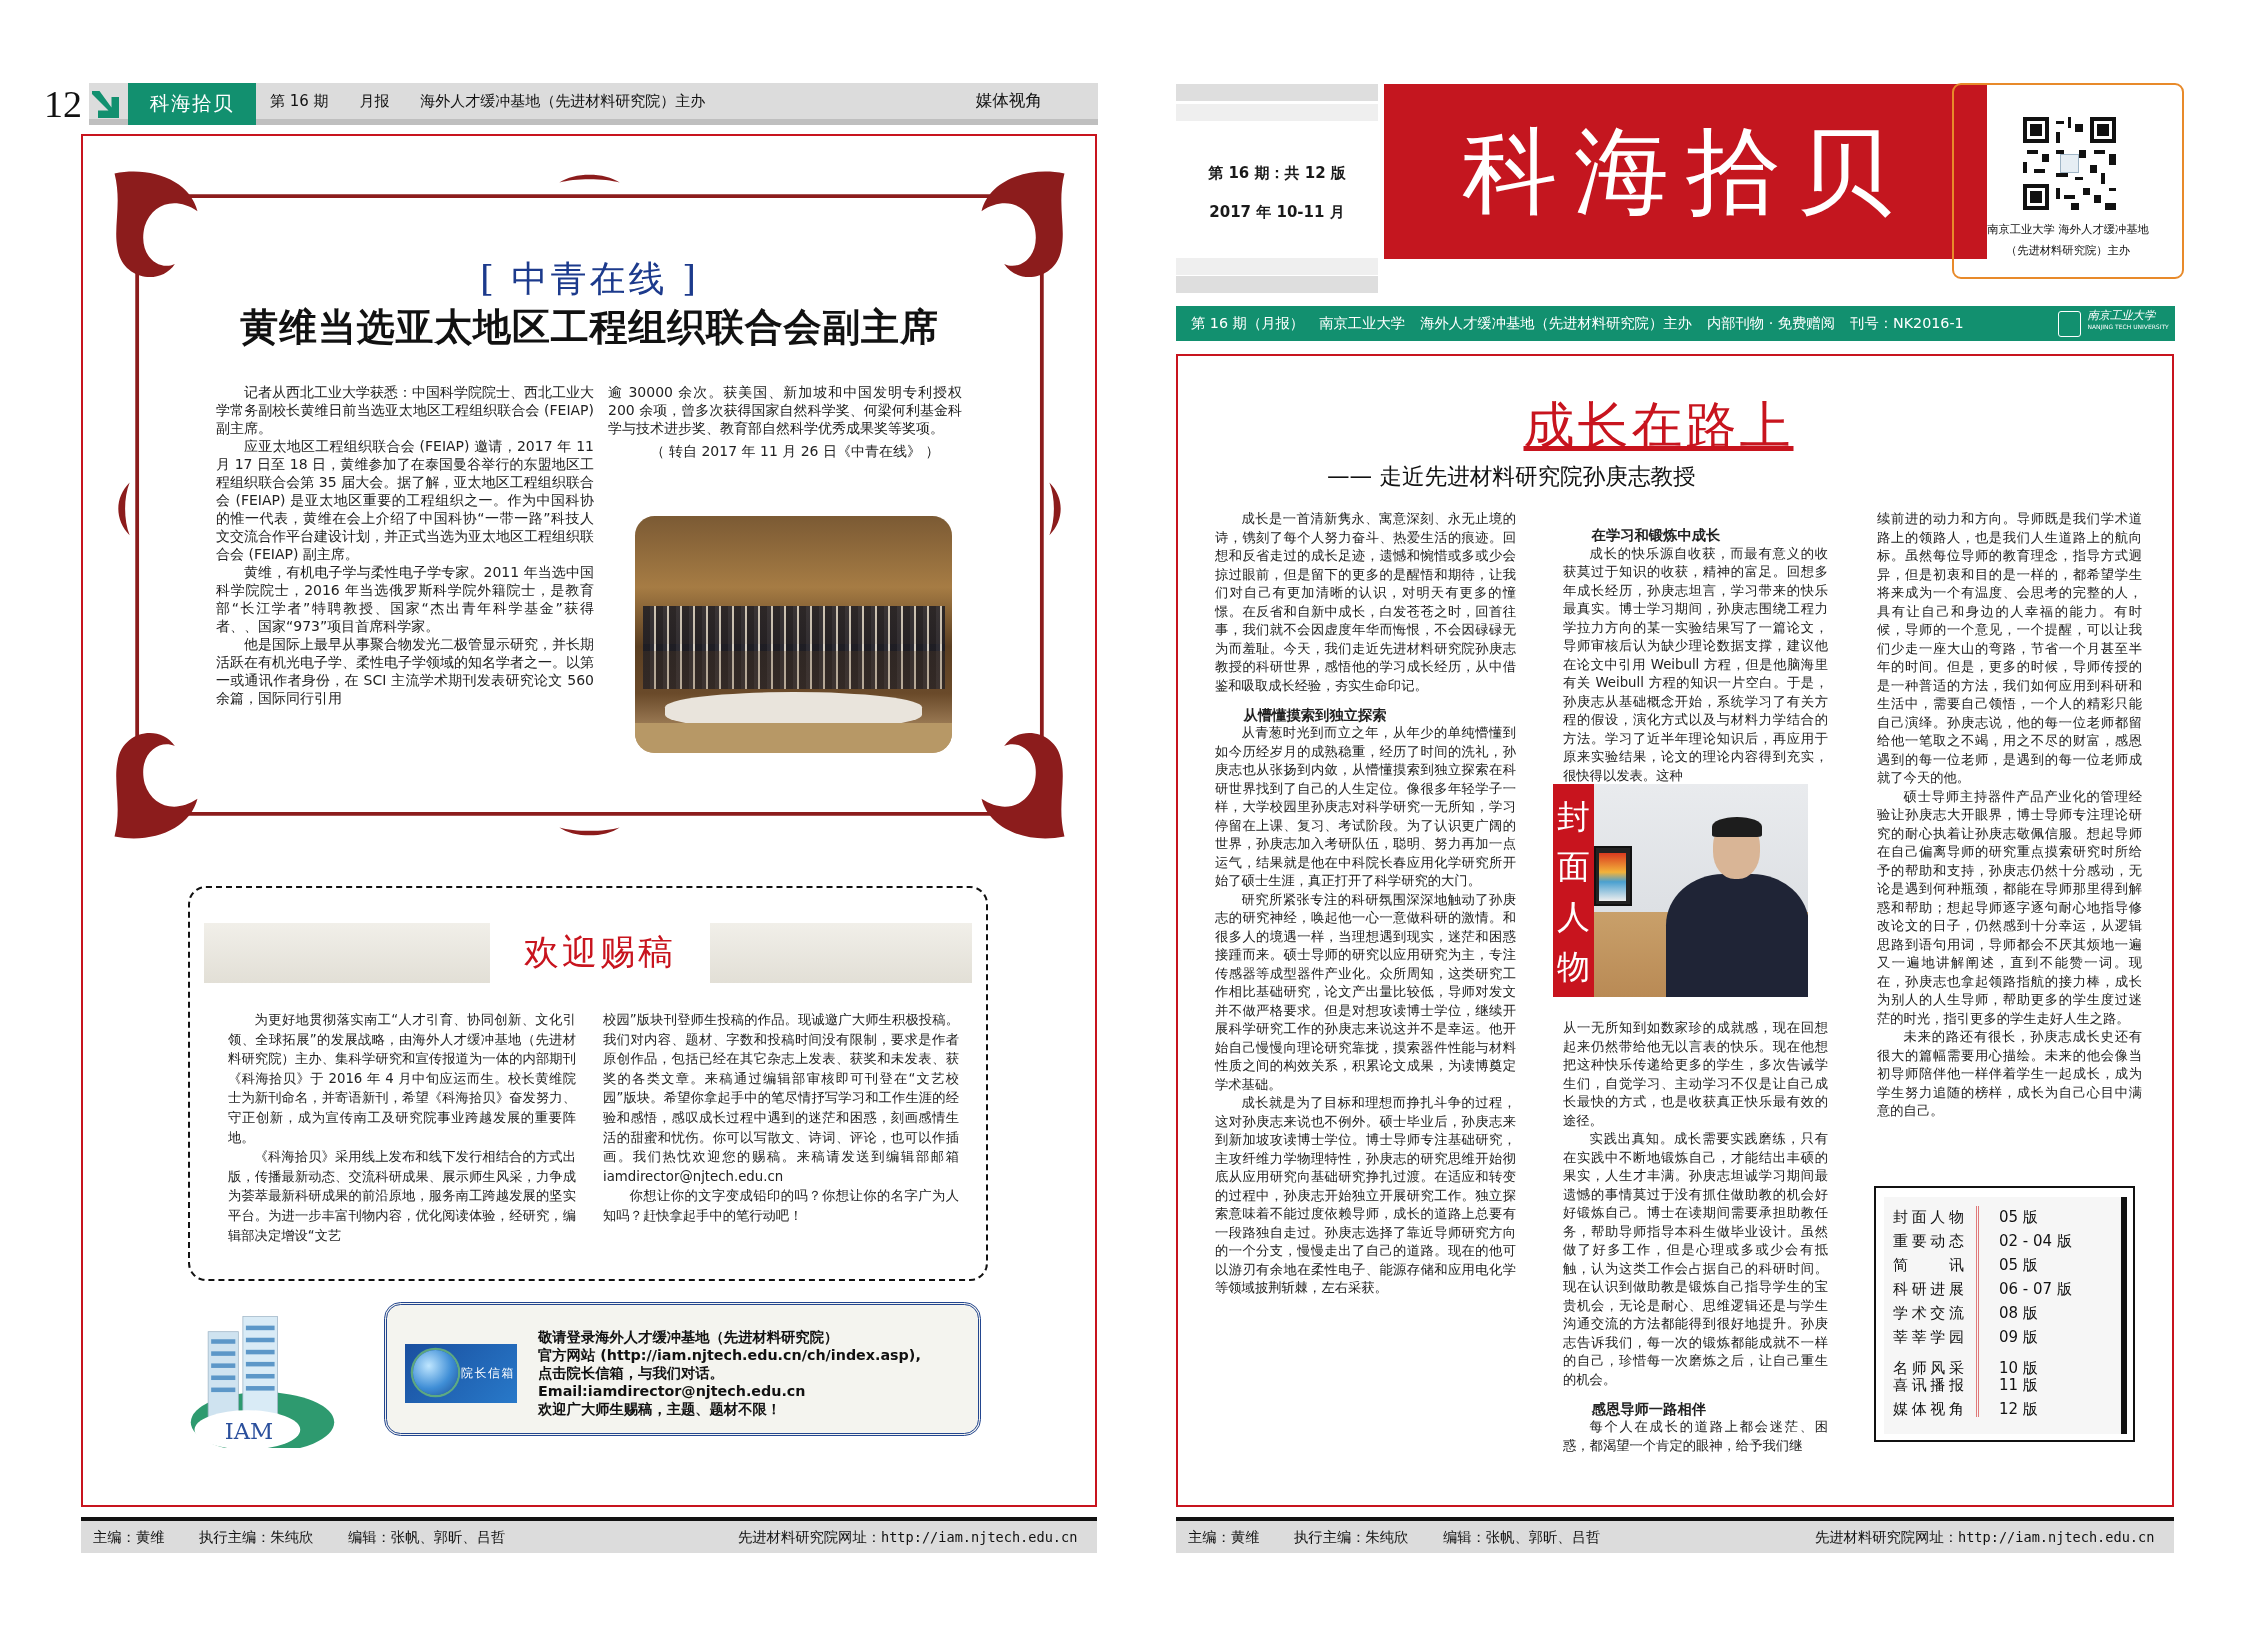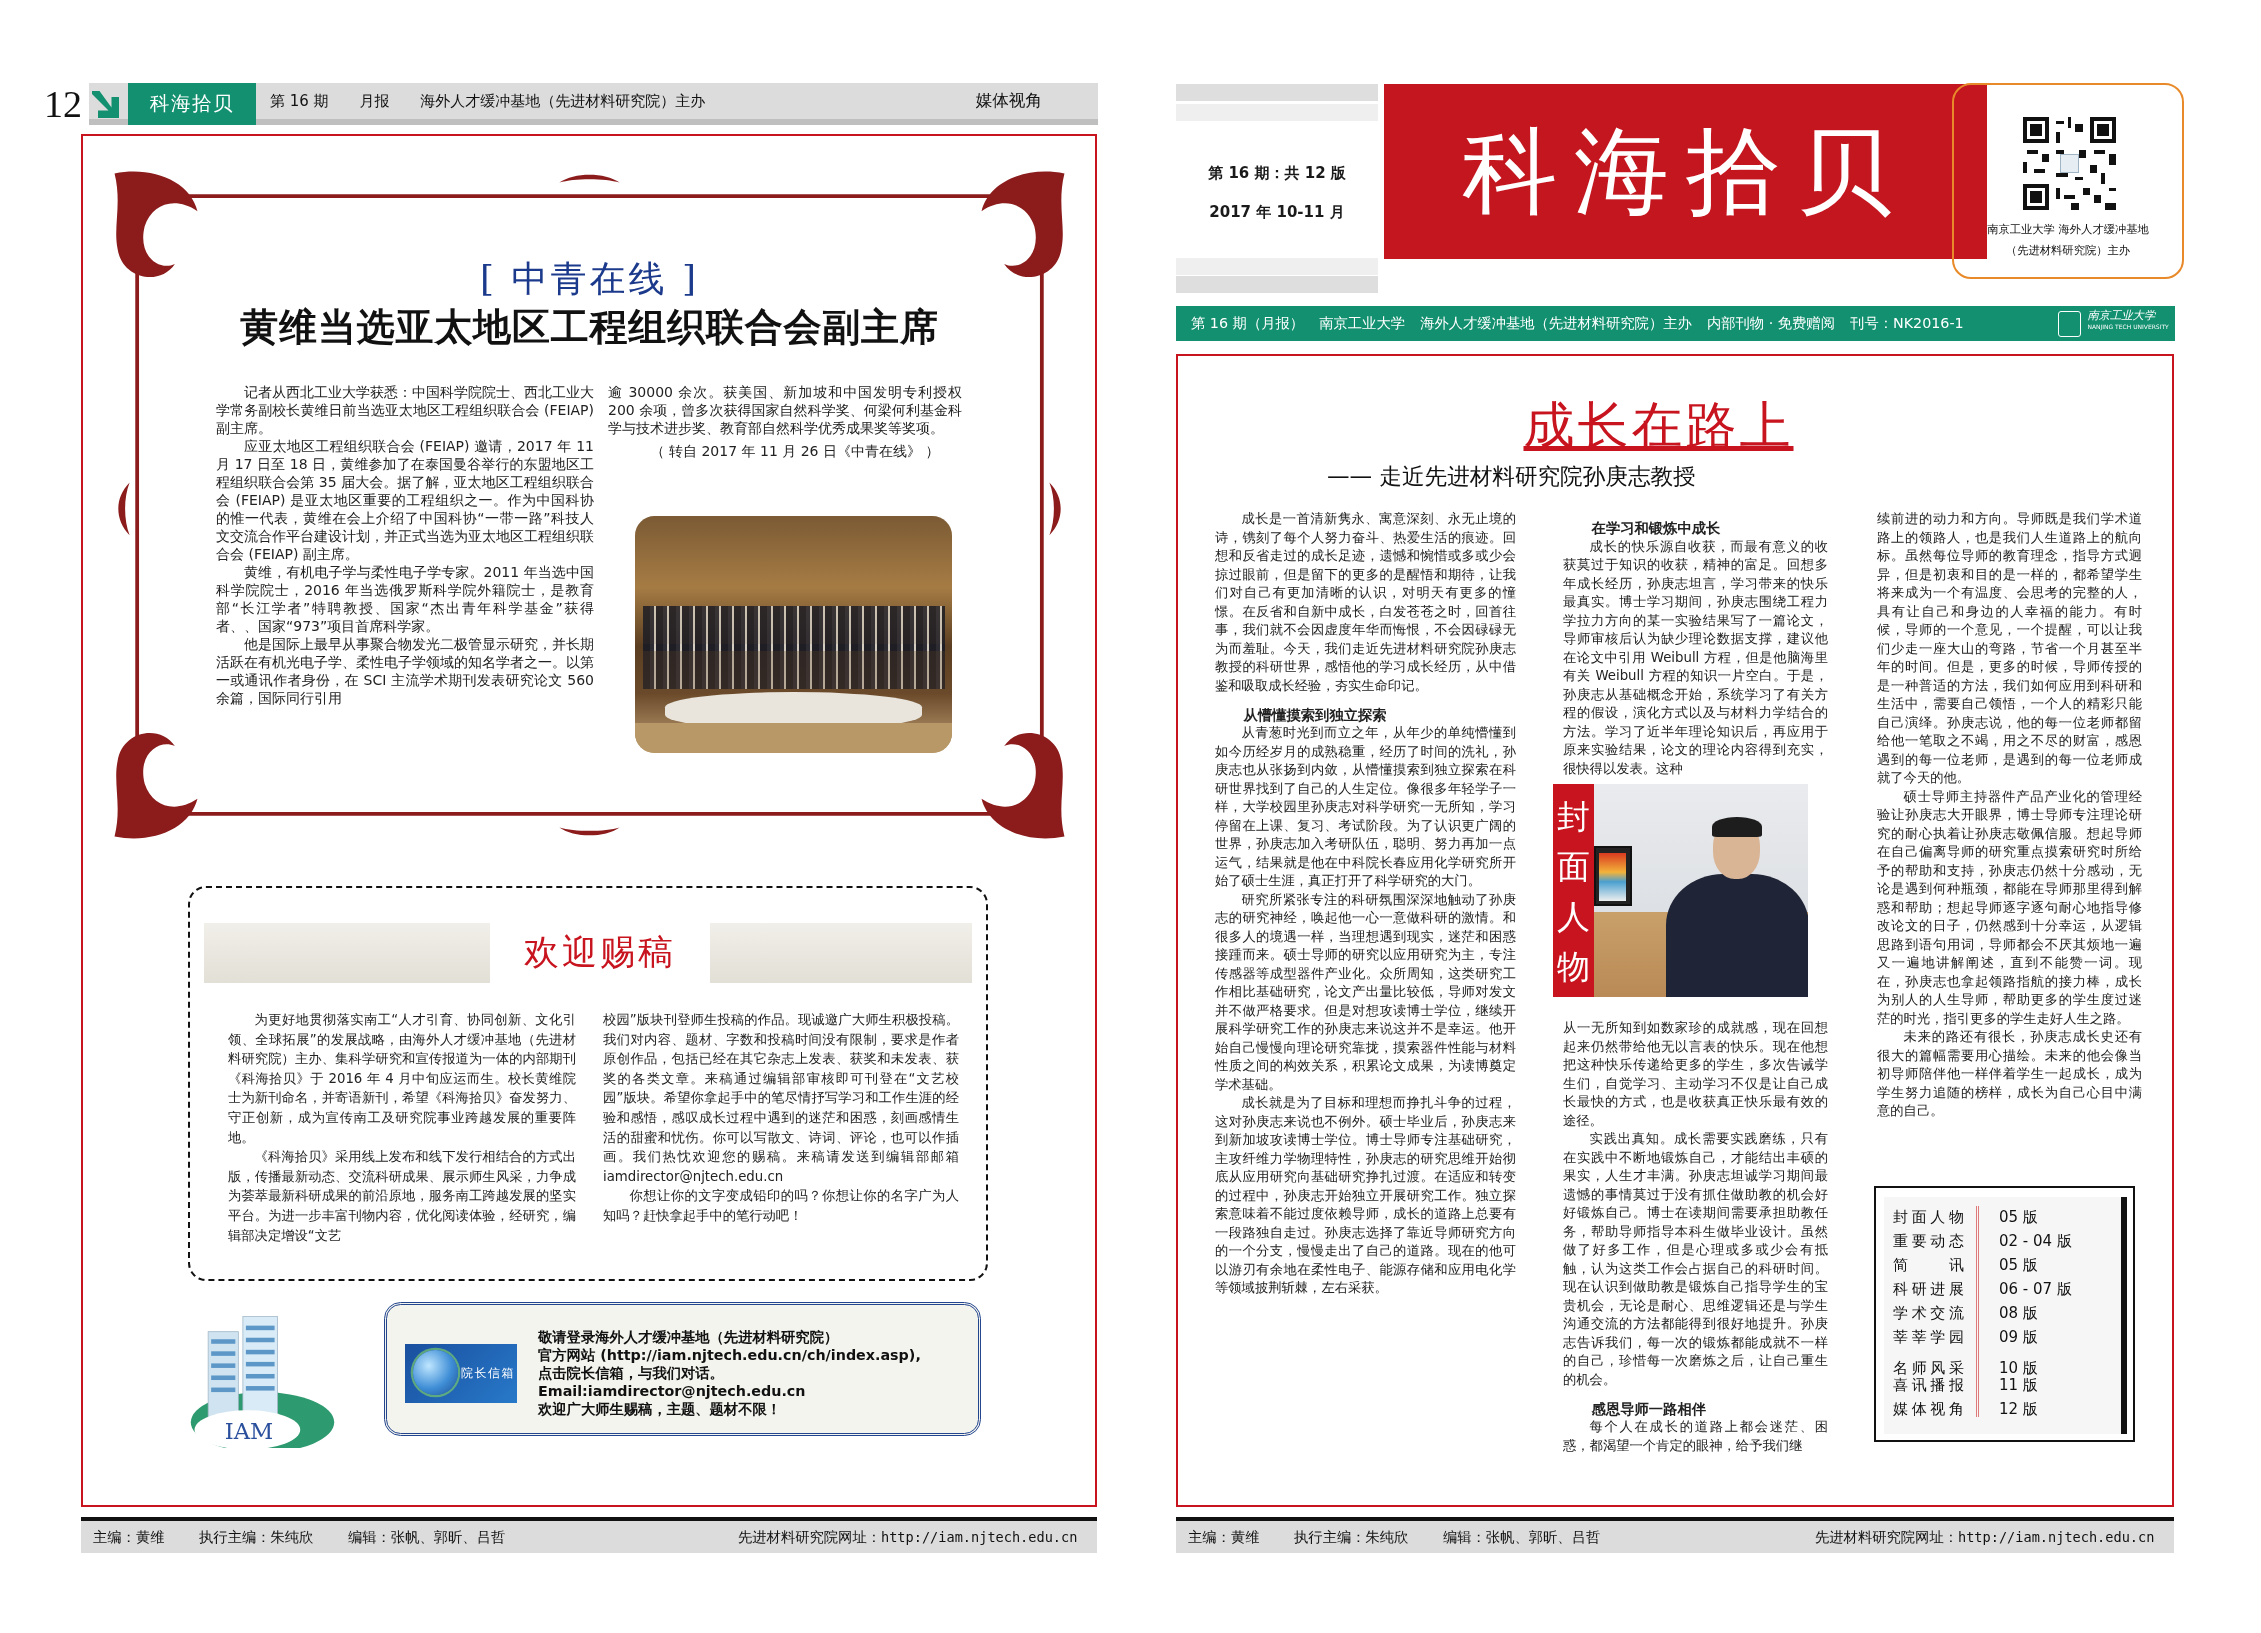--- a/index.html
+++ b/index.html
@@ -61,38 +61,38 @@
   .footer .f-left { position: absolute; left: 12px; top: 0; }
   .footer .f-left span { margin-right: 30px; }
   .footer .f-right { position: absolute; right: 19.6px; top: 0; font-family: "DejaVu Sans Mono", monospace; font-size: 13.6px; }
   .footer .f-right .lbl { font-family: "DejaVu Sans", sans-serif; font-size: 14.3px; }
 
   
   .rp-greybar { position: absolute; left: 1176px; width: 202px; height: 16.6px; background: #dedede; }
   .rp-issue { position: absolute; left: 1176px; top: 154px; width: 202px; text-align: center; font-size: 15px; font-weight: bold; line-height: 39px; }
   .rp-masthead { position: absolute; left: 1384px; top: 84px; width: 603px; height: 175px; background: #c4161f; }
   .rp-masthead-title { position: absolute; left: 0; top: 0; width: 100%; height: 100%; text-align: center; line-height: 175px; font-family: "DejaVu Serif", serif; font-size: 95px; color: #fff; letter-spacing: 16.6px; }
-  .rp-qrbox { position: absolute; left: 1952px; top: 83px; width: 232px; height: 196px; border: 2.3px solid #e88a2a; border-radius: 19px; }
+  .rp-qrbox { position: absolute; left: 1952px; top: 83px; width: 232px; height: 196px; border: 2.3px solid #e88a2a; border-radius: 9px; }
   .rp-qr { position: absolute; left: 69px; top: 32px; width: 93px; height: 93px; }
   .rp-qrtext { position: absolute; left: 0; width: 100%; top: 134px; text-align: center; font-size: 11.3px; line-height: 21px; color: #111; }
   .rp-greenbar { position: absolute; left: 1176px; top: 306px; width: 999px; height: 35px; background: #12906f; color: #fff; font-size: 14.3px; line-height: 35px; padding-left: 15px; white-space: nowrap; }
   .rp-greenbar span { margin-right: 10.6px; }
   .rp-unilogo { position: absolute; right: 10.6px; top: 3px; width: 106px; height: 29px; color: #fff; font-size: 8.3px; line-height: 9px; }
   .rp-unilogo .seal { position: absolute; left: 0; top: 1.5px; width: 22.6px; height: 26px; border: 1.5px solid #fff; border-radius: 3px; }
   .rp-unilogo .cn { position: absolute; left: 29px; top: 1.5px; font-family: "DejaVu Serif", serif; font-size: 11.3px; font-style: italic; }
   .rp-unilogo .en { position: absolute; left: 29px; top: 15px; font-size: 6px; line-height: 6px; }
 
   .rp-frame { position: absolute; left: 1176px; top: 354px; width: 998px; height: 1153px; border: 2.3px solid #c8141e; }
   .rp-title { position: absolute; left: 1191px; top: 392px; width: 754px; text-align: center; font-family: "DejaVu Serif", serif; font-size: 51px; color: #c8141e; letter-spacing: 3px; padding-left: 181px; text-decoration: underline; }
   .rp-subtitle { position: absolute; left: 1327px; top: 461px; font-size: 22.6px; color: #111; }
 
   .rp-col { position: absolute; font-size: 13.3px; line-height: 18.5px; color: #222; text-align: justify; }
   .rp-col p { text-indent: 2em; }
   .rp-col h4 { font-size: 14.3px; font-weight: bold; text-indent: 2em; margin-top: 10.6px; }
-  .rp-col h4:first-child { margin-top: 9px; }
+  .rp-col h4:first-child { margin-top: 16px; }
   .rp-c1 { left: 1215px; top: 510px; width: 301px; }
   .rp-c2 { left: 1563px; top: 510px; width: 265px; }
   .rp-c2b { left: 1563px; top: 1019px; width: 265px; }
   .rp-c3 { left: 1877px; top: 510px; width: 265px; }
 
   .cover-block { position: absolute; left: 1553px; top: 784px; width: 255px; height: 213px; }
   .cover-tag { position: absolute; left: 0; top: 0; width: 41px; height: 213px; background: #c8141e; color: #fff; font-family: "DejaVu Serif", serif; font-size: 33px; line-height: 50px; text-align: center; padding-top: 7.5px; }
   .cover-photo { position: absolute; left: 41px; top: 0; width: 214px; height: 213px; background: linear-gradient(180deg,#e9ebee 0%,#dde0e4 60%,#c9a06a 60%,#b98a55 100%); overflow: hidden; }
   .cover-photo .monitor { position: absolute; left: 0; top: 62px; width: 38px; height: 60px; background: #222; border: 2.3px solid #111; }
   .cover-photo .monitor::after { content: ""; position: absolute; left: 3px; top: 4.5px; width: 27px; height: 48px; background: linear-gradient(180deg,#d93a1f,#f3b23a 40%,#4aa0d0 60%,#eee); }

